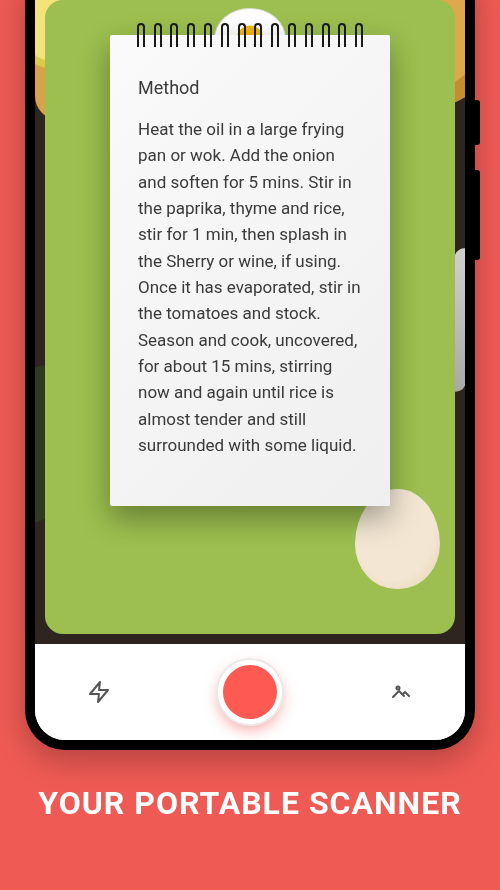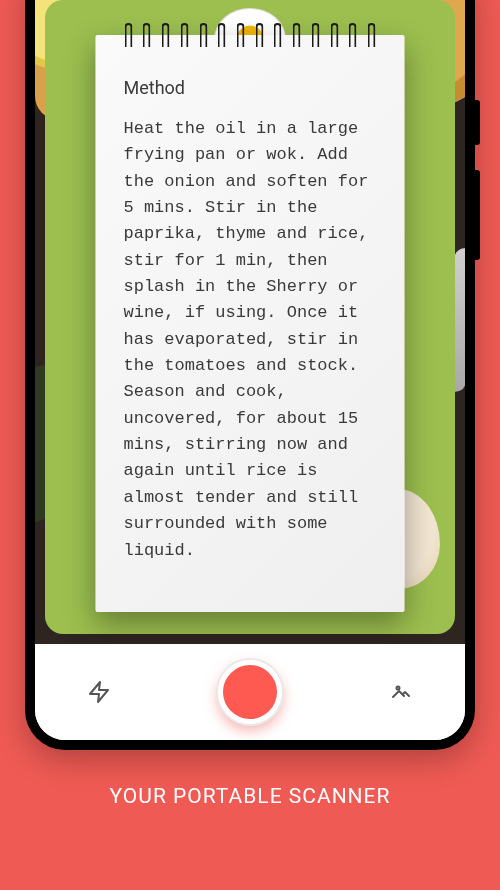--- a/index.html
+++ b/index.html
@@ -72,21 +72,21 @@
   .avotoast::before{content:"";position:absolute;inset:10px;background:#9cbf4f;border-radius:18px;}
   .avotoast::after{content:"";position:absolute;top:18px;left:50%;transform:translateX(-50%);width:70px;height:60px;border-radius:50%;background:radial-gradient(circle at 50% 50%,#f2b705 0 28%,#fff 30% 100%);border:1px solid #ddd;}
   .tongs { top: 260px; right: -20px; width: 50px; height: 140px; background: linear-gradient(#d0d0d0,#a8a8a8); border-radius: 10px; transform: rotate(18deg);}
 
   
   .notepad {
     position: absolute;
     top: 45px;
     left: 50%;
     transform: translateX(-50%);
-    width: 309px;
+    width: 280px;
     background: linear-gradient(135deg,#fafafa 0%,#efefef 100%);
     border-radius: 2px;
     padding: 42px 28px 48px 28px;
     box-shadow: 0 12px 30px rgba(0,0,0,0.35);
   }
   .spiral {
     position: absolute;
     top: -12px; left: 0; right: 0;
     height: 24px;
     display: flex;
@@ -102,21 +102,20 @@
   }
   .note-title {
     font-size: 18px;
     color: #3a3a3a;
     margin-bottom: 18px;
   }
   .note-body {
     font-size: 17px;
     line-height: 1.55;
     color: #3a3a3a;
-    font-family: Liberation Mono, monospace;
   }
 
   
   .controls {
     height: 96px;
     background: #fff;
     display: flex;
     align-items: center;
     justify-content: space-between;
     padding: 0 44px;
@@ -134,22 +133,22 @@
     border: 5px solid #fff;
     box-shadow: 0 0 0 2px #e9e9e9, 0 6px 14px rgba(239,90,84,0.5);
     cursor: pointer;
   }
 
   
   .tagline {
     margin-top: 32px;
     text-align: center;
     color: #fff;
-    font-size: 21px;
-    font-weight: 400;
+    font-size: 32px;
+    font-weight: 700;
     letter-spacing: 1px;
     line-height: 1.35;
   }
 </style>
 </head>
 <body>
 
 <div class="phone">
   <div class="screen">
 

